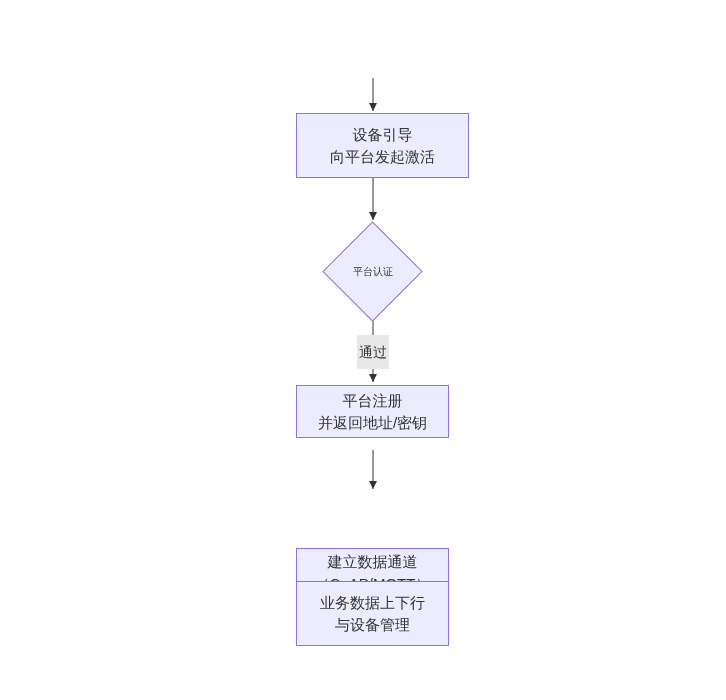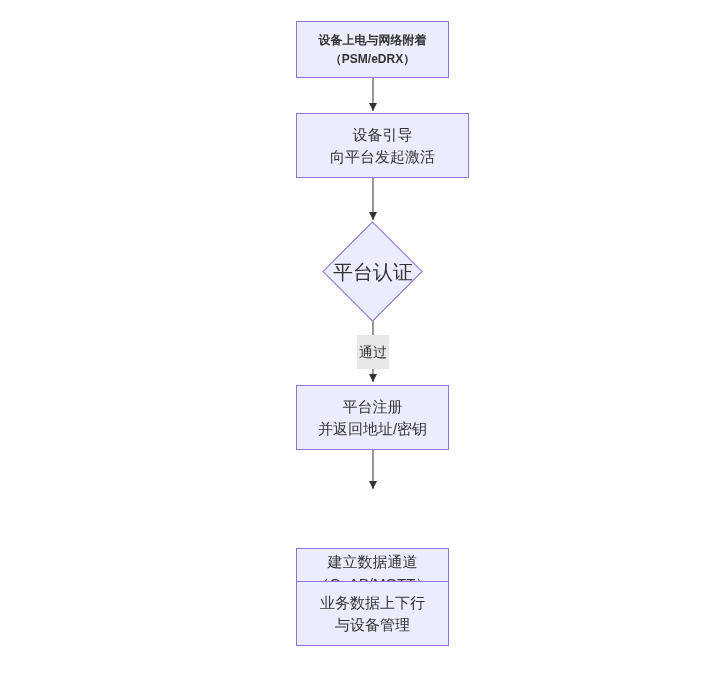--- a/index.html
+++ b/index.html
@@ -39,21 +39,21 @@
     display: block;
     width: 100%;
   }
   .node-1 {
     left: 296px; top: 21px; width: 153px; height: 57px;
     font-size: 12px;
     font-weight: 700;
     line-height: 19px;
   }
   .node-2 { left: 296px; top: 113px; width: 173px; height: 65px; }
-  .node-3 { left: 296px; top: 385px; width: 153px; height: 65px; }
+  .node-3 { left: 296px; top: 385px; width: 153px; height: 53px; }
   .node-4 { left: 296px; top: 508px; width: 153px; height: 50px; margin-top: 40px; }
   .node-5 { left: 296px; top: 581px; width: 153px; height: 65px; }
   .diamond-wrap {
     position: absolute;
     left: 323px; top: 222px;
     width: 100px; height: 100px;
   }
   .diamond-shape {
     position: absolute;
     left: 14px; top: 14px;
@@ -64,21 +64,21 @@
     box-sizing: border-box;
   }
   .diamond-label {
     position: absolute;
     left: 0; top: 0;
     width: 100%; height: 100%;
     display: flex;
     align-items: center;
     justify-content: center;
     color: #333333;
-    font-size: 20px;
+    font-size: 10px;
     white-space: nowrap;
   }
   .edge-label {
     position: absolute;
     left: 373px; top: 352px;
     transform: translate(-50%, -50%);
     background: #e8e8e8;
     color: #333333;
     font-size: 14px;
     line-height: 18px;
@@ -97,24 +97,20 @@
         <path d="M0,0 L8,4 L0,8 Z" fill="#333333"></path>
       </marker>
     </defs>
     <line x1="373" y1="78" x2="373" y2="111" stroke="#333333" stroke-width="1" marker-end="url(#arrowhead)"></line>
     <line x1="373" y1="178" x2="373" y2="220" stroke="#333333" stroke-width="1" marker-end="url(#arrowhead)"></line>
     <line x1="373" y1="321" x2="373" y2="382" stroke="#333333" stroke-width="1" marker-end="url(#arrowhead)"></line>
     <line x1="373" y1="450" x2="373" y2="489" stroke="#333333" stroke-width="1" marker-end="url(#arrowhead)"></line>
     <line x1="373" y1="557" x2="373" y2="598" stroke="#333333" stroke-width="1" marker-end="url(#arrowhead)"></line>
   </svg>
 
-  <div class="node node-1">
-    <span class="node-label">设备上电与网络附着
-（PSM/eDRX）</span>
-  </div>
 
   <div class="node node-2">
     <span class="node-label">设备引导
 向平台发起激活</span>
   </div>
 
   <div class="diamond-wrap">
     <div class="diamond-shape"></div>
     <span class="diamond-label">平台认证</span>
   </div>

